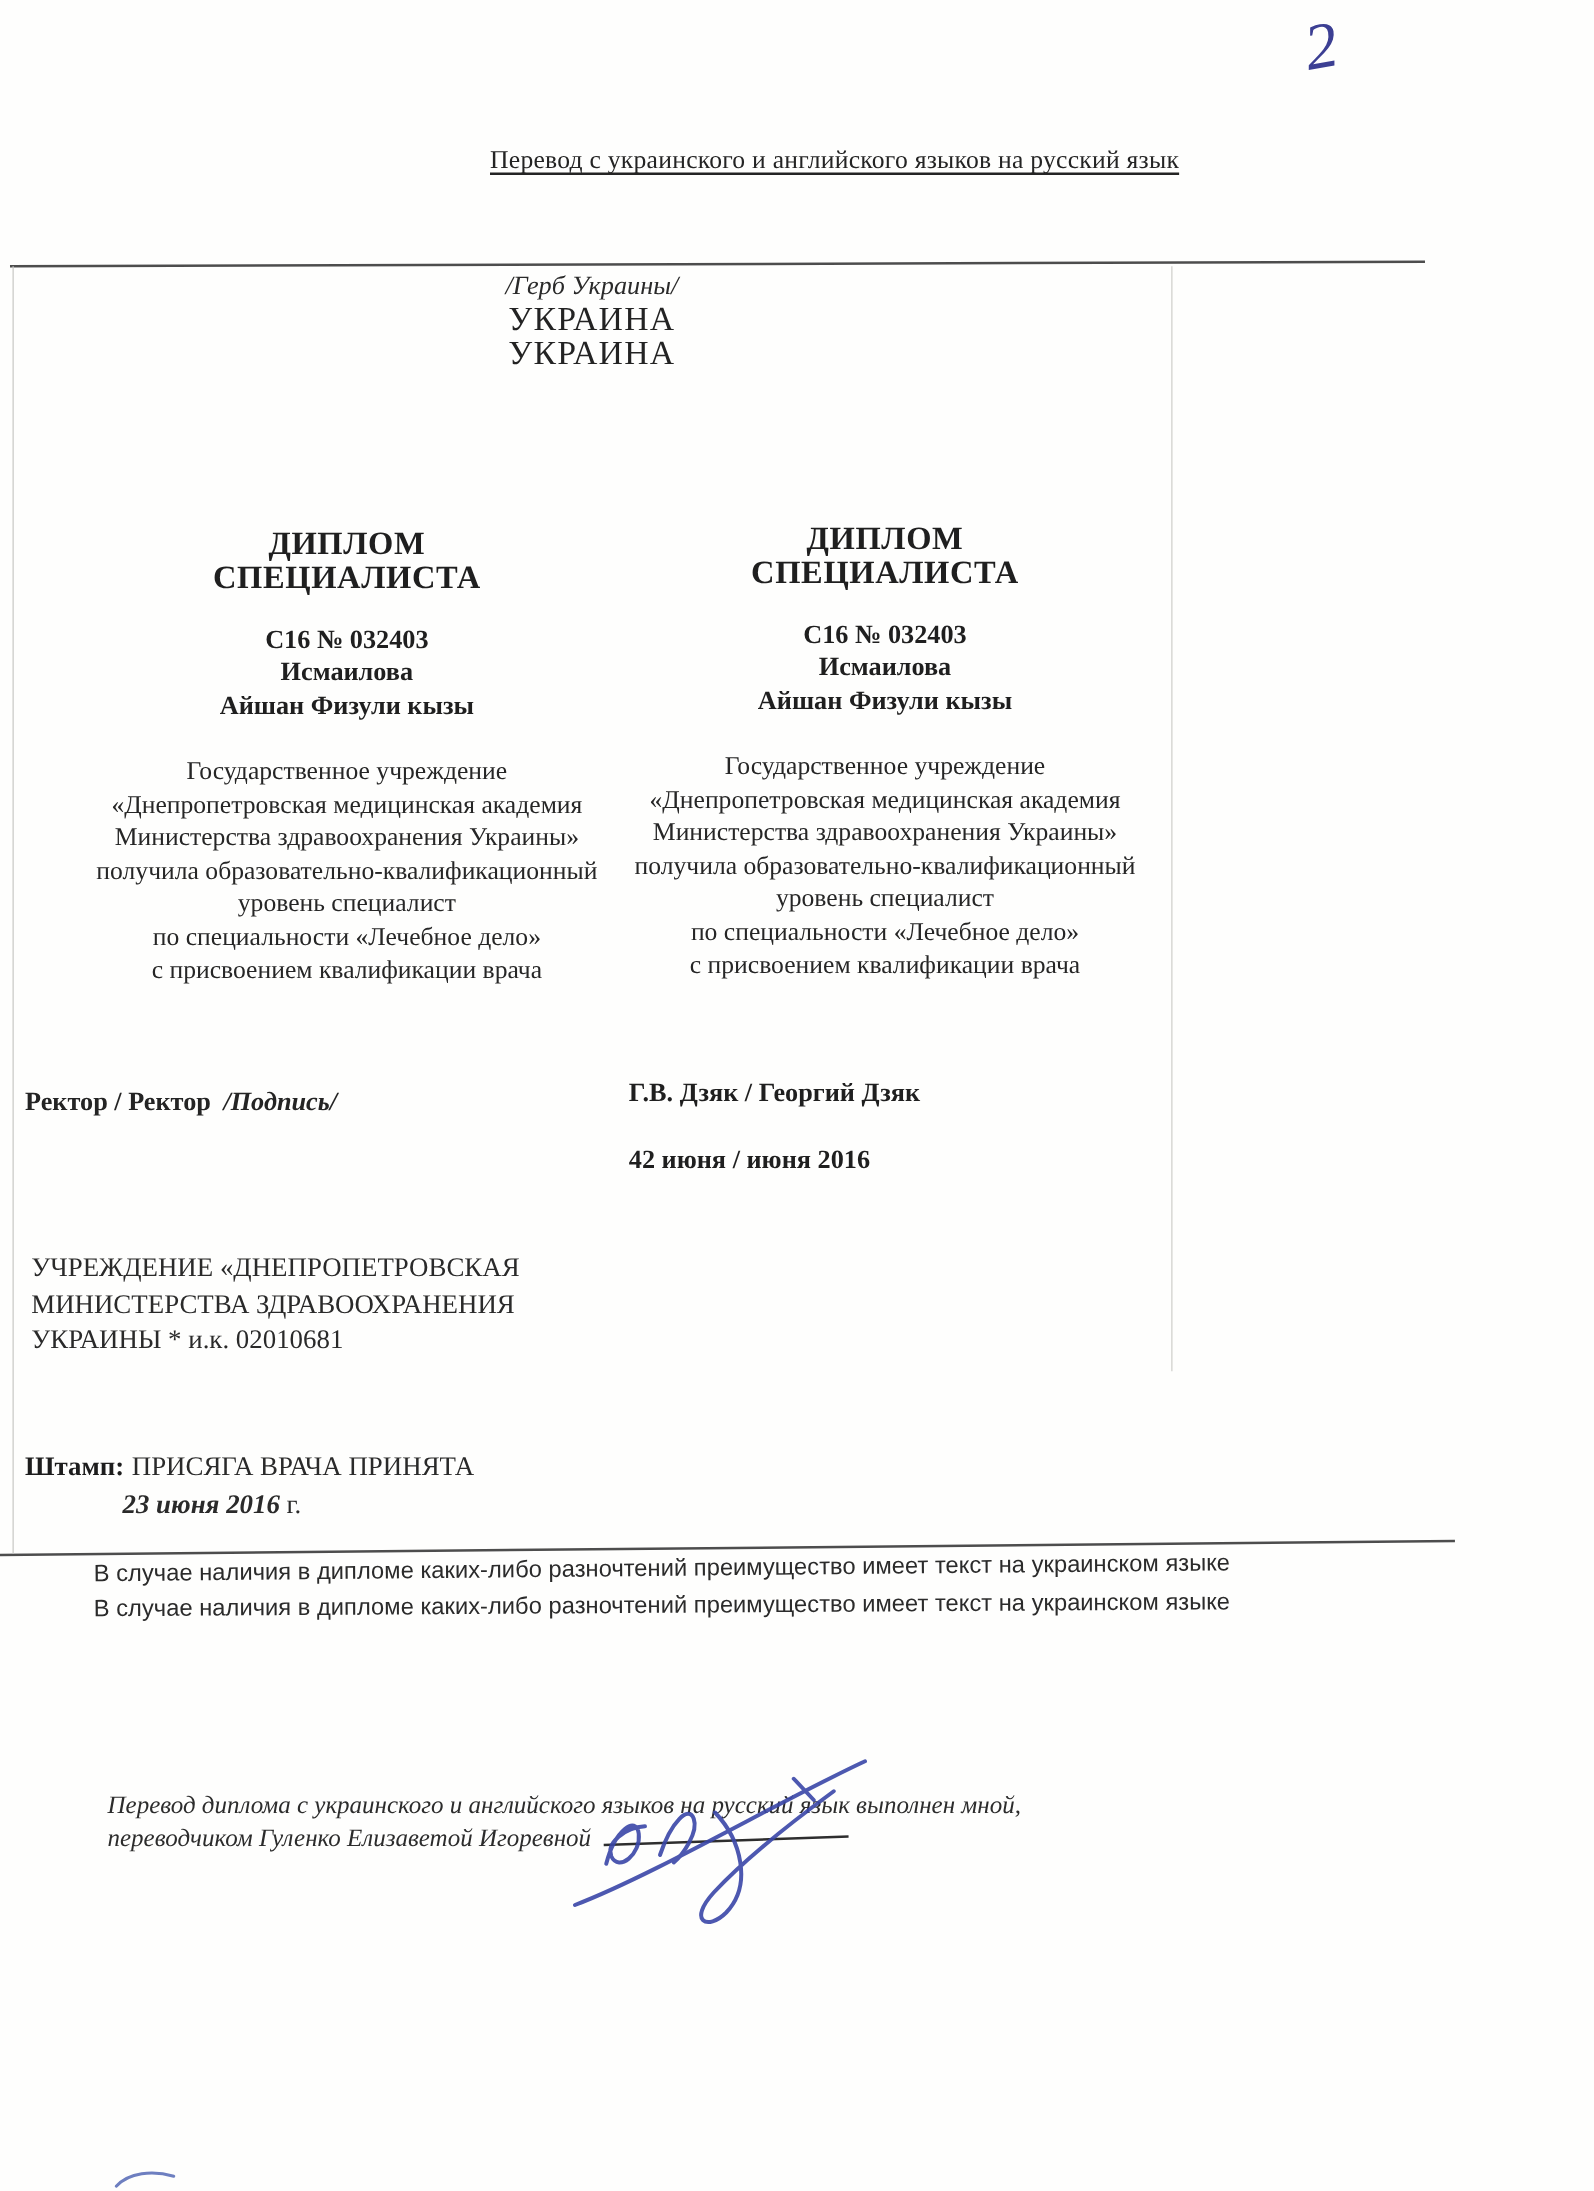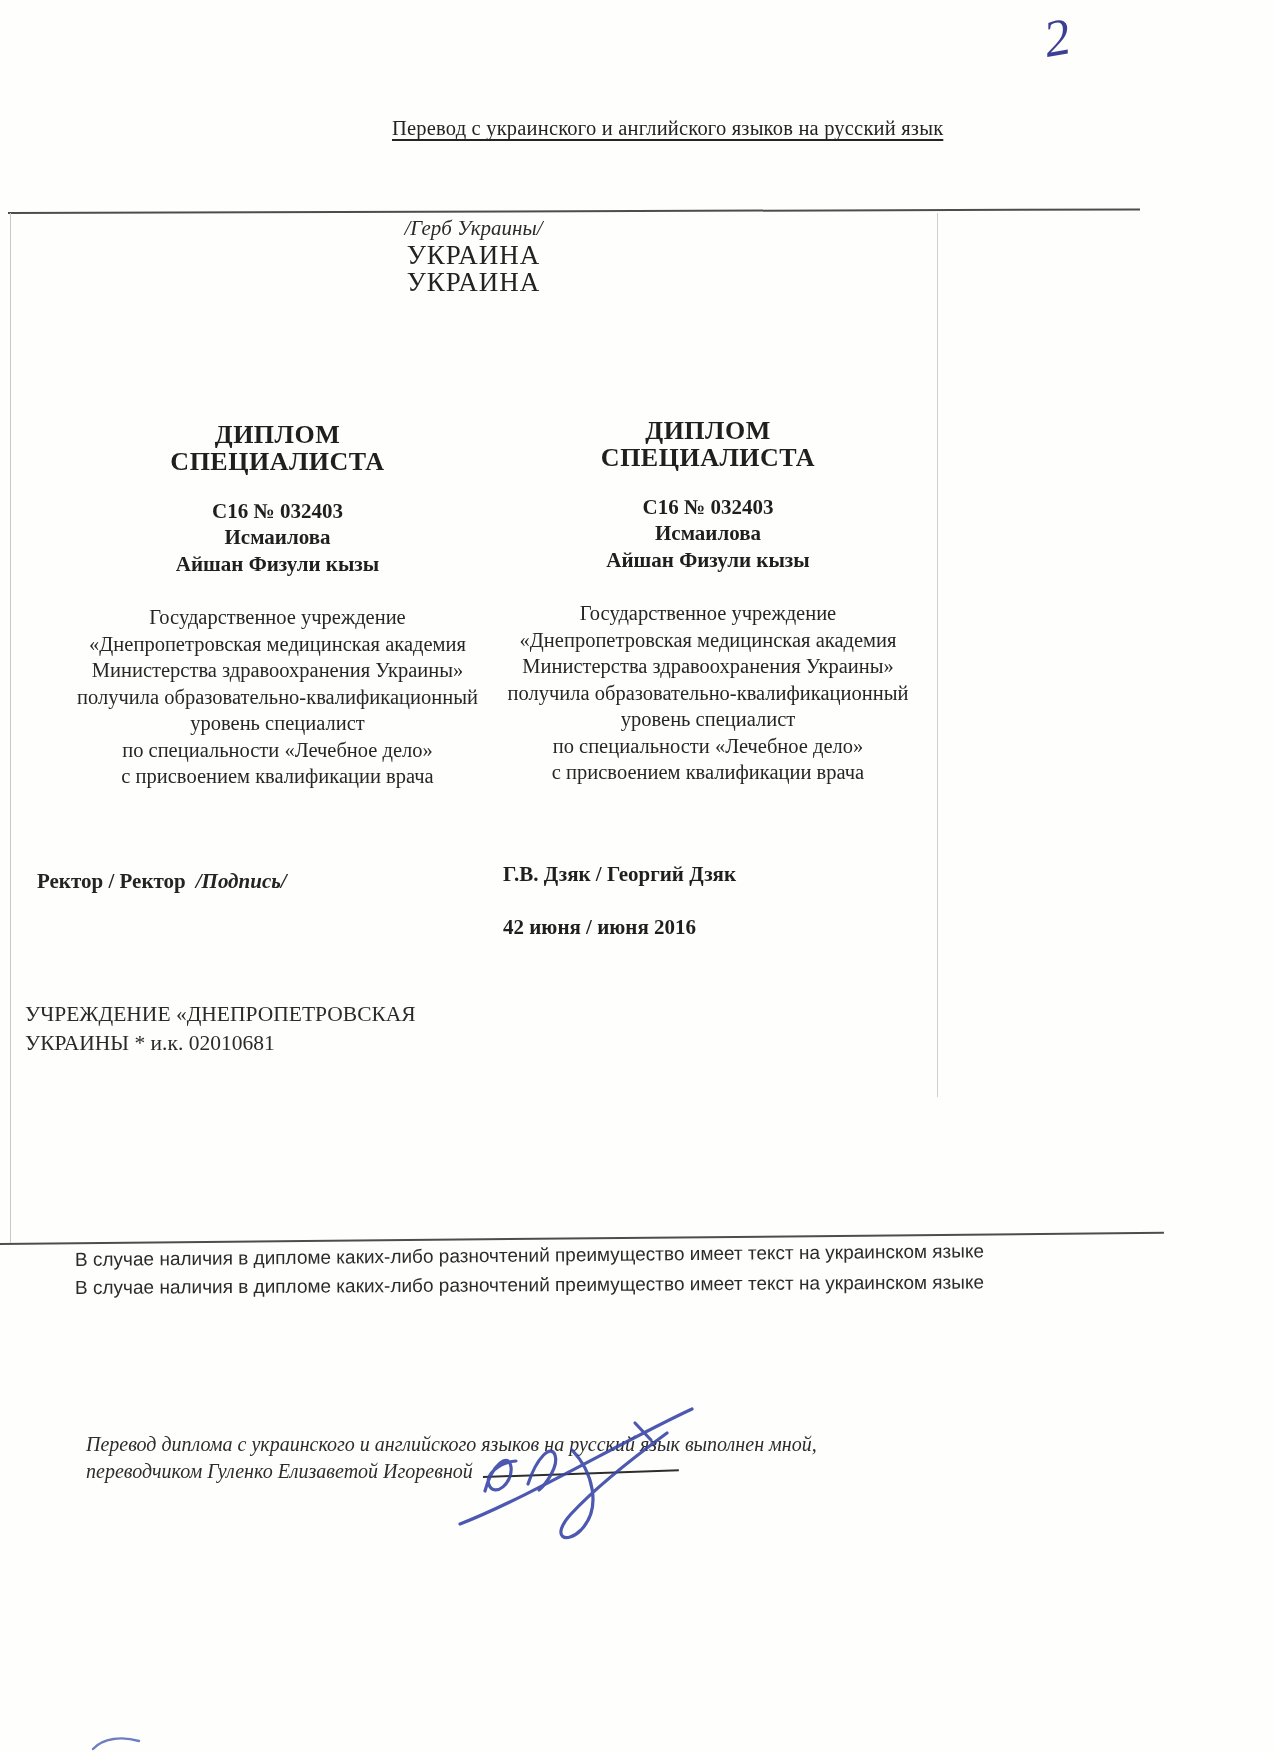--- a/index.html
+++ b/index.html
@@ -31,21 +31,21 @@
   }
   .emblem-note{font-style:italic;font-size:21px;color:#2a2a2a;}
   .country{font-size:27px;letter-spacing:1px;color:#232323;}
   .col{position:absolute;text-align:center;font-size:21px;}
   .col-left{left:45px;top:421px;width:465px;}
   .col-right{left:492px;top:417px;width:432px;}
   .doc-title{font-weight:bold;line-height:27px;font-size:26px;letter-spacing:.5px;}
   .doc-number{font-weight:bold;margin-top:24px;}
   .holder{font-weight:bold;line-height:27px;}
   .body-par{margin-top:26px;line-height:26.5px;font-size:20.5px;color:#262626;}
-  .rector{position:absolute;left:37px;top:869px;font-size:21px;font-weight:bold;color:#242424;}
+  .rector{position:absolute;left:20px;top:869px;font-size:21px;font-weight:bold;color:#242424;}
   .rector .sig-note{font-style:italic;margin-left:10px;}
   .sig-name{position:absolute;left:503px;top:862px;font-size:21px;font-weight:bold;}
   .sig-date{position:absolute;left:503px;top:915px;font-size:21px;font-weight:bold;}
   .seal{position:absolute;left:25px;top:1000px;width:470px;font-size:21.5px;line-height:28.5px;color:#2a2a2a;}
   .seal .lbl{font-weight:bold;color:#1d1d1d;}
   .seal .rest{margin-left:.28em;}
   .stamp{position:absolute;left:20px;top:1158px;font-size:21.5px;line-height:30px;color:#2a2a2a;}
   .stamp .lbl{font-weight:bold;color:#1d1d1d;}
   .stamp .rest{margin-left:.28em;}
   .stamp-date-line{padding-left:78px;}
@@ -129,23 +129,32 @@
 
   <div class="rector">
     <span>Ректор / Ректор</span><span class="sig-note">/Подпись/</span>
   </div>
 
   <div class="sig-name">Г.В. Дзяк / Георгий Дзяк</div>
   <div class="sig-date">42 июня / июня 2016</div>
 
   <div class="seal">
     <div>УЧРЕЖДЕНИЕ «ДНЕПРОПЕТРОВСКАЯ</div>
+    <div>МИНИСТЕРСТВА ЗДРАВООХРАНЕНИЯ</div>
     <div>УКРАИНЫ * и.к. 02010681</div>
   </div>
 
+  <div class="stamp">
+    <div>
+      <span class="lbl">Штамп:</span><span class="rest">ПРИСЯГА ВРАЧА ПРИНЯТА</span>
+    </div>
+    <div class="stamp-date-line">
+      <span class="stamp-date">23 июня 2016</span><span class="stamp-suffix">г.</span>
+    </div>
+  </div>
 
   <div class="disc disc1">В случае наличия в дипломе каких-либо разночтений преимущество имеет текст на украинском языке</div>
   <div class="disc disc2">В случае наличия в дипломе каких-либо разночтений преимущество имеет текст на украинском языке</div>
 
   <div class="trans">
     <div>Перевод диплома с украинского и английского языков на русский язык выполнен мной,</div>
     <div>
       <span>переводчиком Гуленко Елизаветой Игоревной</span><span class="sig-underline"></span>
     </div>
   </div>

